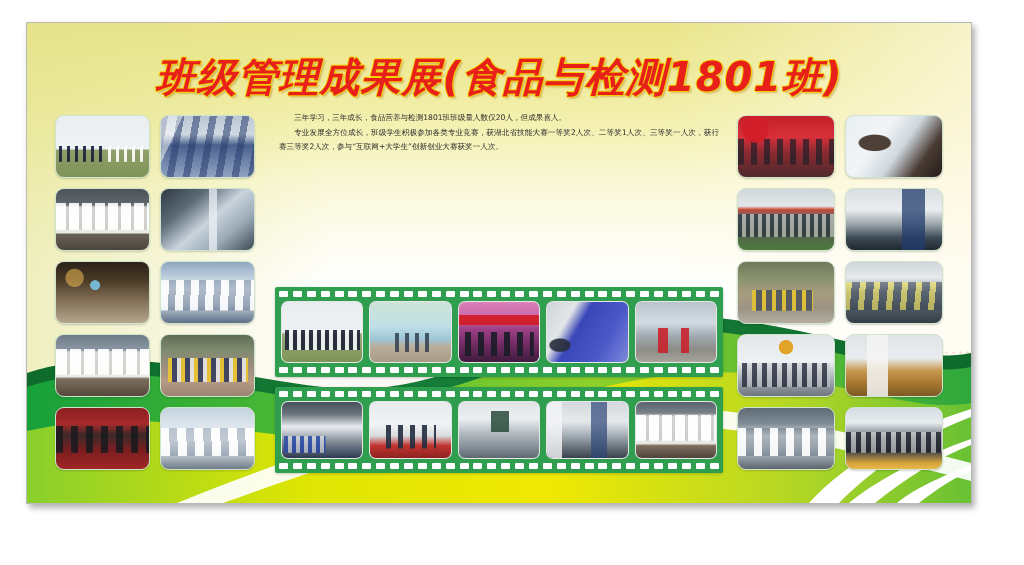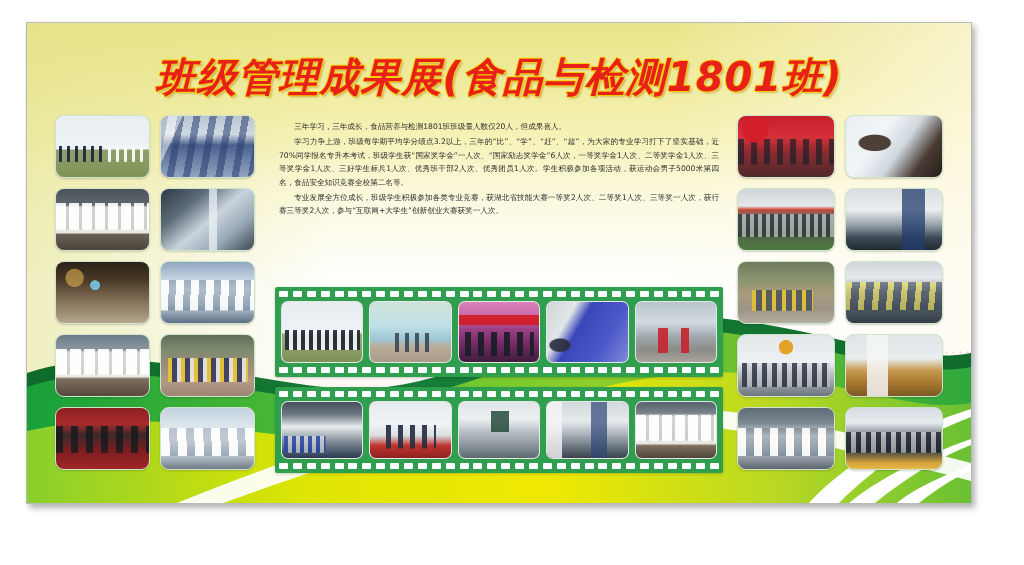--- a/index.html
+++ b/index.html
@@ -76,21 +76,21 @@
     border:1.5px solid #cfe6cc;
     background:#d8d8d8;
     overflow:hidden;
     position:relative;
     box-shadow:0 1px 2px rgba(0,0,0,.18);
   }
   .ph > .im{position:absolute;inset:0;}
 
   
   #text-block{
-    position:absolute;left:252px;top:97px;width:440px;
+    position:absolute;left:252px;top:88px;width:440px;
     font-size:7.6px;line-height:13.4px;
     color:#2b2b2b;
     text-align:justify;
   }
   #text-block p{margin:0 0 2px 0;text-indent:2em;}
 
   
   .film{
     position:absolute;left:248px;width:448px;
     background:#2f9e4f;
@@ -332,21 +332,20 @@
           linear-gradient(to bottom,#d6dde2 0%,#e6ebee 24%,#6d757c 48%,#3a424a 70%,#d6a23a 90%,#e8b84a 100%)"></div>
         <div class="im" style="background:
           repeating-linear-gradient(to right, rgba(30,35,45,.8) 0 5px, rgba(225,225,225,.55) 5px 10px) no-repeat;
           background-size:100% 34%;background-position:0 60%;"></div>
       </div>
     </div>
   </div>
 
   <div id="text-block">
     <p>三年学习，三年成长，食品营养与检测1801班班级量人数仅20人，但成果喜人。</p>
-    <p>学习力争上游，班级每学期平均学分绩点3.2以上，三年的“比”、“学”、“赶”、“超”，为大家的专业学习打下了坚实基础，近70%同学报名专升本考试，班级学生获“国家奖学金”一人次、“国家励志奖学金”6人次，一等奖学金1人次、二等奖学金1人次、三等奖学金1人次、三好学生标兵1人次、优秀班干部2人次、优秀团员1人次。学生积极参加各项活动，获运动会男子5000米第四名，食品安全知识竞赛全校第二名等。</p>
     <p>专业发展全方位成长，班级学生积极参加各类专业竞赛，获湖北省技能大赛一等奖2人次、二等奖1人次、三等奖一人次，获行赛三等奖2人次，参与“互联网+大学生”创新创业大赛获奖一人次。</p>
   </div>
 
   <div class="film" id="film1">
     <div class="holes top">
         <i></i>
         <i></i>
         <i></i>
         <i></i>
         <i></i>

